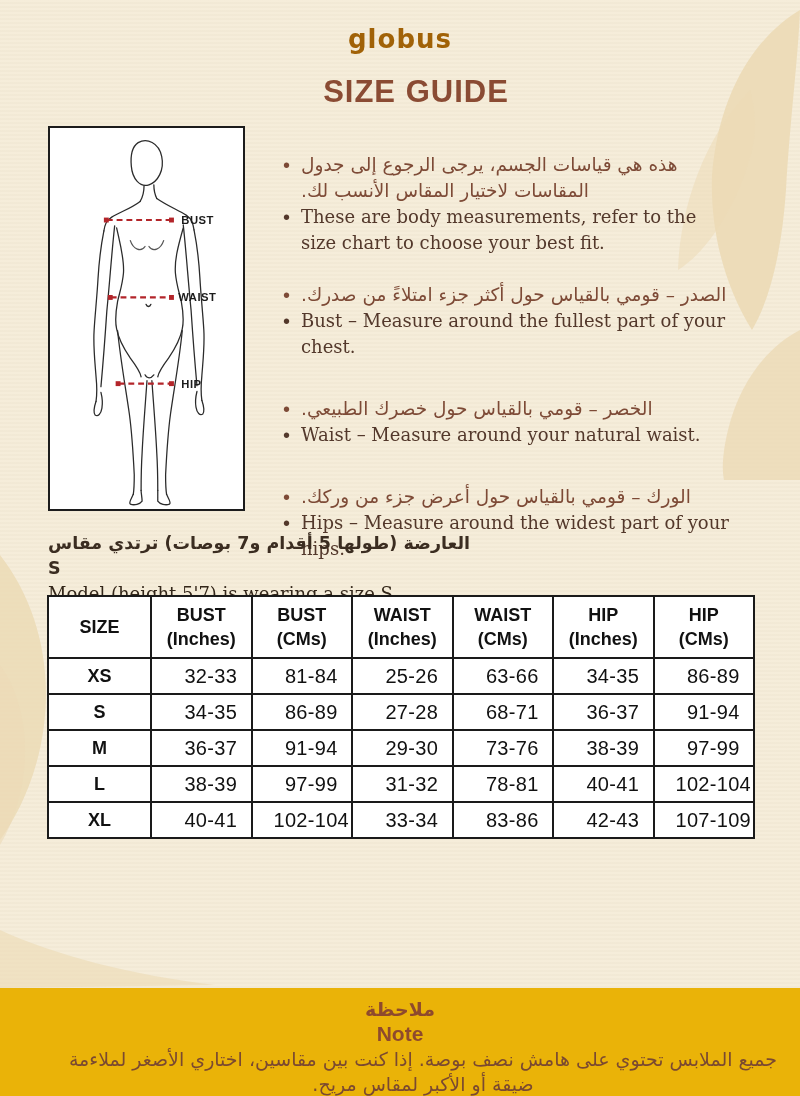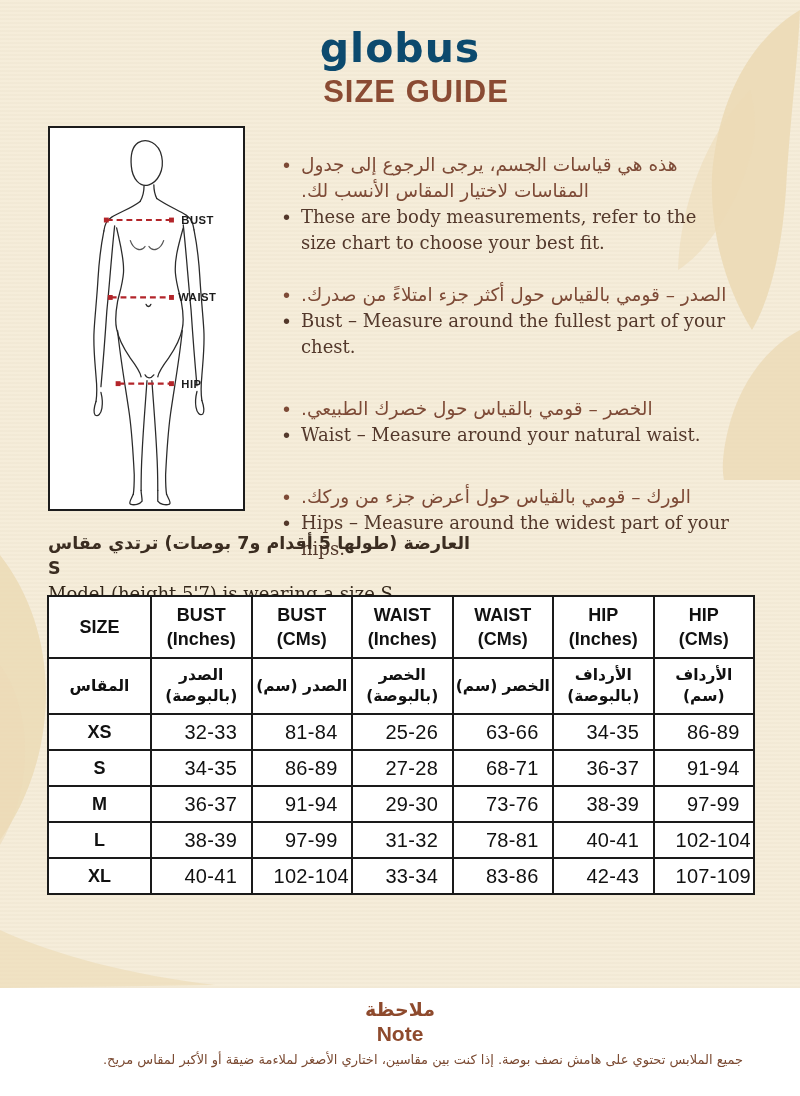--- a/index.html
+++ b/index.html
@@ -11,22 +11,22 @@
   
   #canvas::before{
     content:"";position:absolute;inset:0;pointer-events:none;
     background:repeating-linear-gradient(180deg,rgba(255,255,255,.05) 0 2px,rgba(0,0,0,.012) 2px 4px);
   }
   .leaf{position:absolute;pointer-events:none;}
 
   
   .logo{
     position:absolute;top:24px;left:0;width:100%;text-align:center;
-    font-family:"DejaVu Sans",sans-serif;font-size:41px;font-weight:600;
-    color:#0c4a6e;letter-spacing:1px;
+    font-family:"DejaVu Sans",sans-serif;font-size:26px;font-weight:600;
+    color:#a16207;letter-spacing:1px;
   }
   .title{
     position:absolute;top:74px;left:0;width:100%;text-align:center;
     font-size:31px;font-weight:800;color:#8a4b33;letter-spacing:1px;margin-left:16px;
   }
 
   
   .figure-panel{
     position:absolute;left:48px;top:126px;width:197px;height:385px;
     background:#ffffff;border:2px solid #1c1c1c;box-sizing:border-box;
@@ -72,25 +72,25 @@
   }
   .thr-en th{height:60px;font-size:18px;font-weight:800;white-space:pre-line;line-height:24px;font-family:"Liberation Sans",sans-serif;}
   .thr-ar th{height:54px;font-family:"DejaVu Sans",sans-serif;font-size:15.5px;font-weight:700;white-space:pre-line;line-height:21px;direction:rtl;}
   .size-table tbody tr{height:36px;}
   .size-table tbody th{font-size:18px;font-weight:800;font-family:"Liberation Sans",sans-serif;}
   .size-table tbody td{font-size:20px;font-weight:500;letter-spacing:.3px;font-family:"Liberation Sans",sans-serif;padding-left:21px;}
 
   
   .note-band{
     position:absolute;left:0;top:988px;width:800px;height:108px;
-    background:#ffffff;text-align:center;
+    background:#eab308;text-align:center;
   }
   .note-title-ar{margin-top:9px;font-family:"DejaVu Sans",sans-serif;font-size:19px;font-weight:700;color:#8e4a2d;line-height:24px;}
   .note-title-en{font-size:21px;font-weight:800;color:#8e4a2d;line-height:26px;}
-  .note-ar{direction:rtl;font-family:"DejaVu Sans",sans-serif;font-size:13px;font-weight:500;color:#7a4931;line-height:25px;margin-left:46px;}
+  .note-ar{direction:rtl;font-family:"DejaVu Sans",sans-serif;font-size:19px;font-weight:500;color:#7a4931;line-height:25px;margin-left:46px;}
 </style>
 </head>
 <body>
 
 <div id="canvas">
 
   <svg class="leaf" style="right:0;top:0;" width="200" height="480" viewBox="0 0 200 480">
     <g fill="#ecdbb7">
       <path d="M200,10 C150,40 118,100 112,175 C110,230 124,285 152,330 C170,300 182,250 186,190 C190,120 198,60 200,10 Z" opacity="0.95"></path>
       <path d="M200,330 C170,345 140,380 128,430 C122,455 122,470 124,480 L200,480 Z" opacity="0.85"></path>
@@ -241,32 +241,20 @@
 (CMs)</th>
           <th>WAIST
 (Inches)</th>
           <th>WAIST
 (CMs)</th>
           <th>HIP
 (Inches)</th>
           <th>HIP
 (CMs)</th>
         </tr>
-      <tr class="thr-ar">
-          <th>المقاس</th>
-          <th>الصدر
-(بالبوصة)</th>
-          <th>الصدر (سم)</th>
-          <th>الخصر
-(بالبوصة)</th>
-          <th>الخصر (سم)</th>
-          <th>الأرداف
-(بالبوصة)</th>
-          <th>الأرداف (سم)</th>
-        </tr>
     </thead>
     <tbody>
         <tr>
           <th>XS</th>
           <td>32-33</td>
           <td>81-84</td>
           <td>25-26</td>
           <td>63-66</td>
           <td>34-35</td>
           <td>86-89</td>

